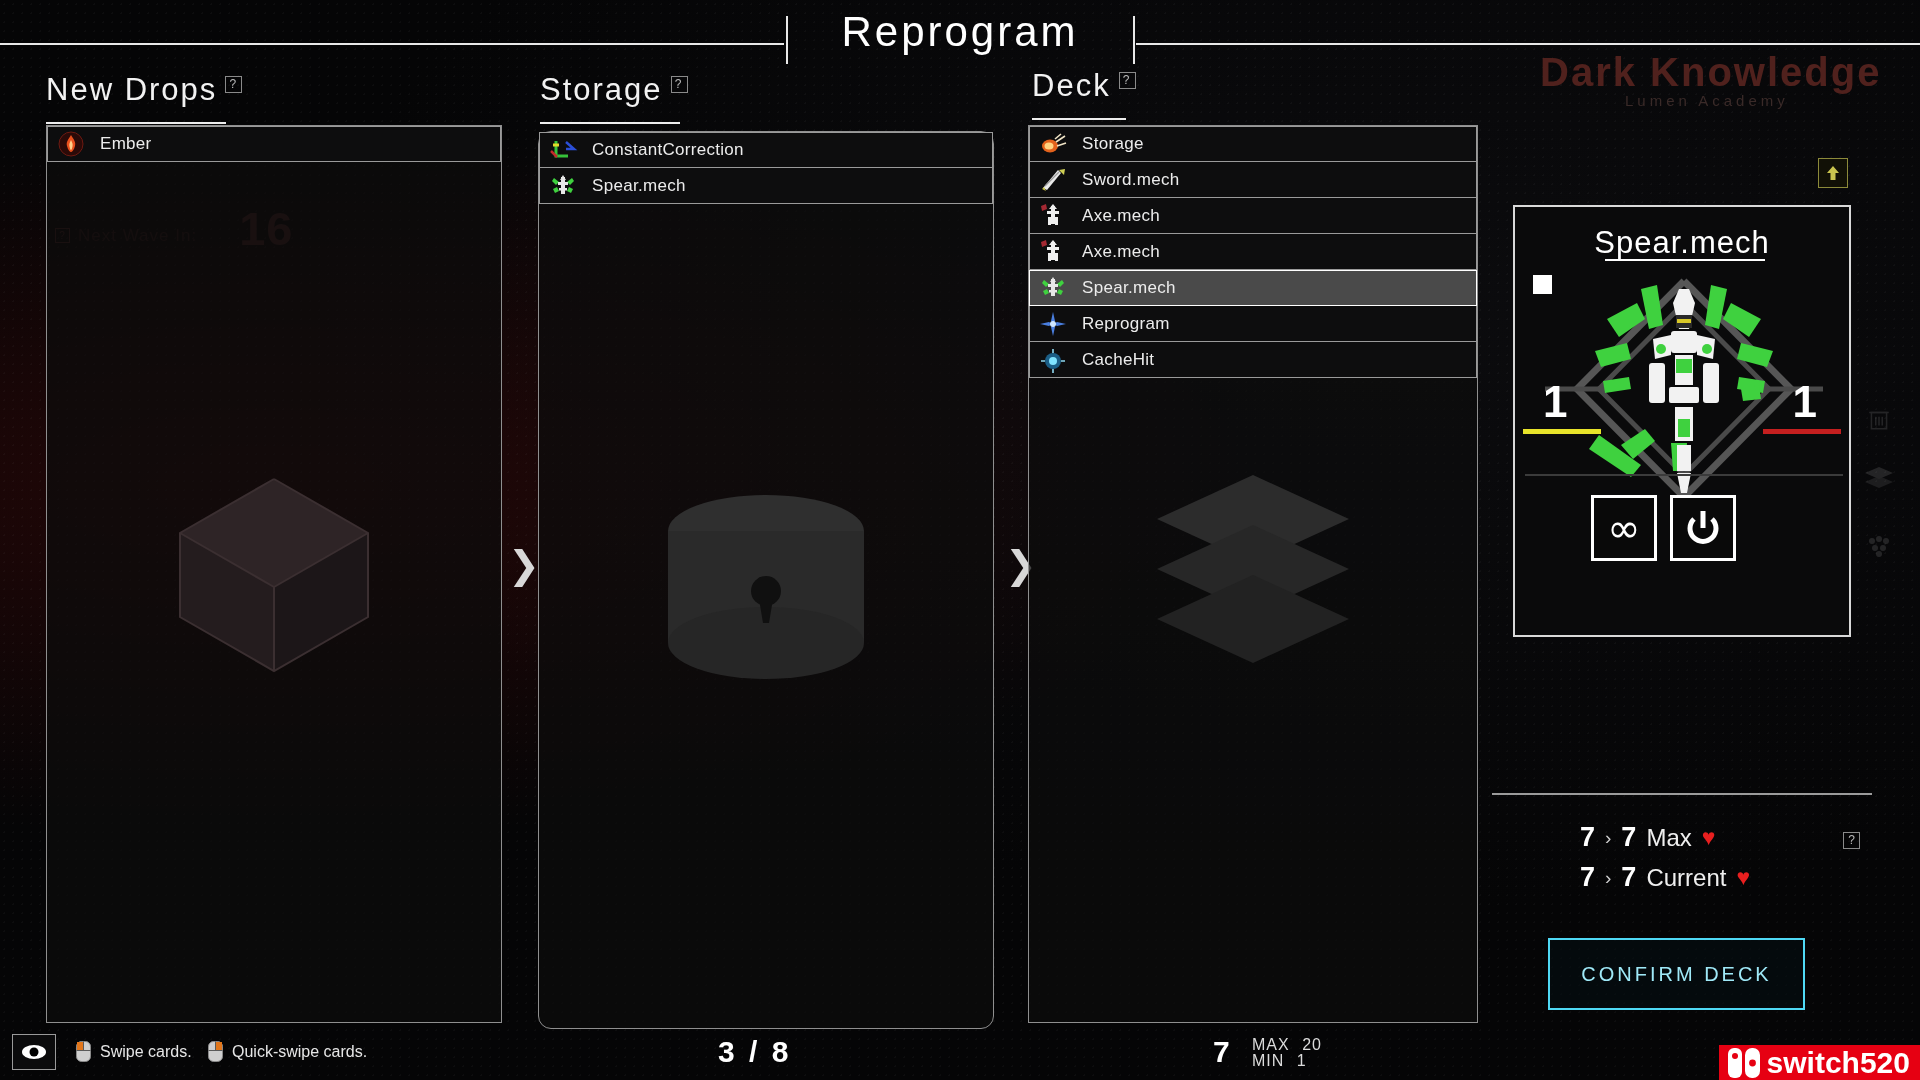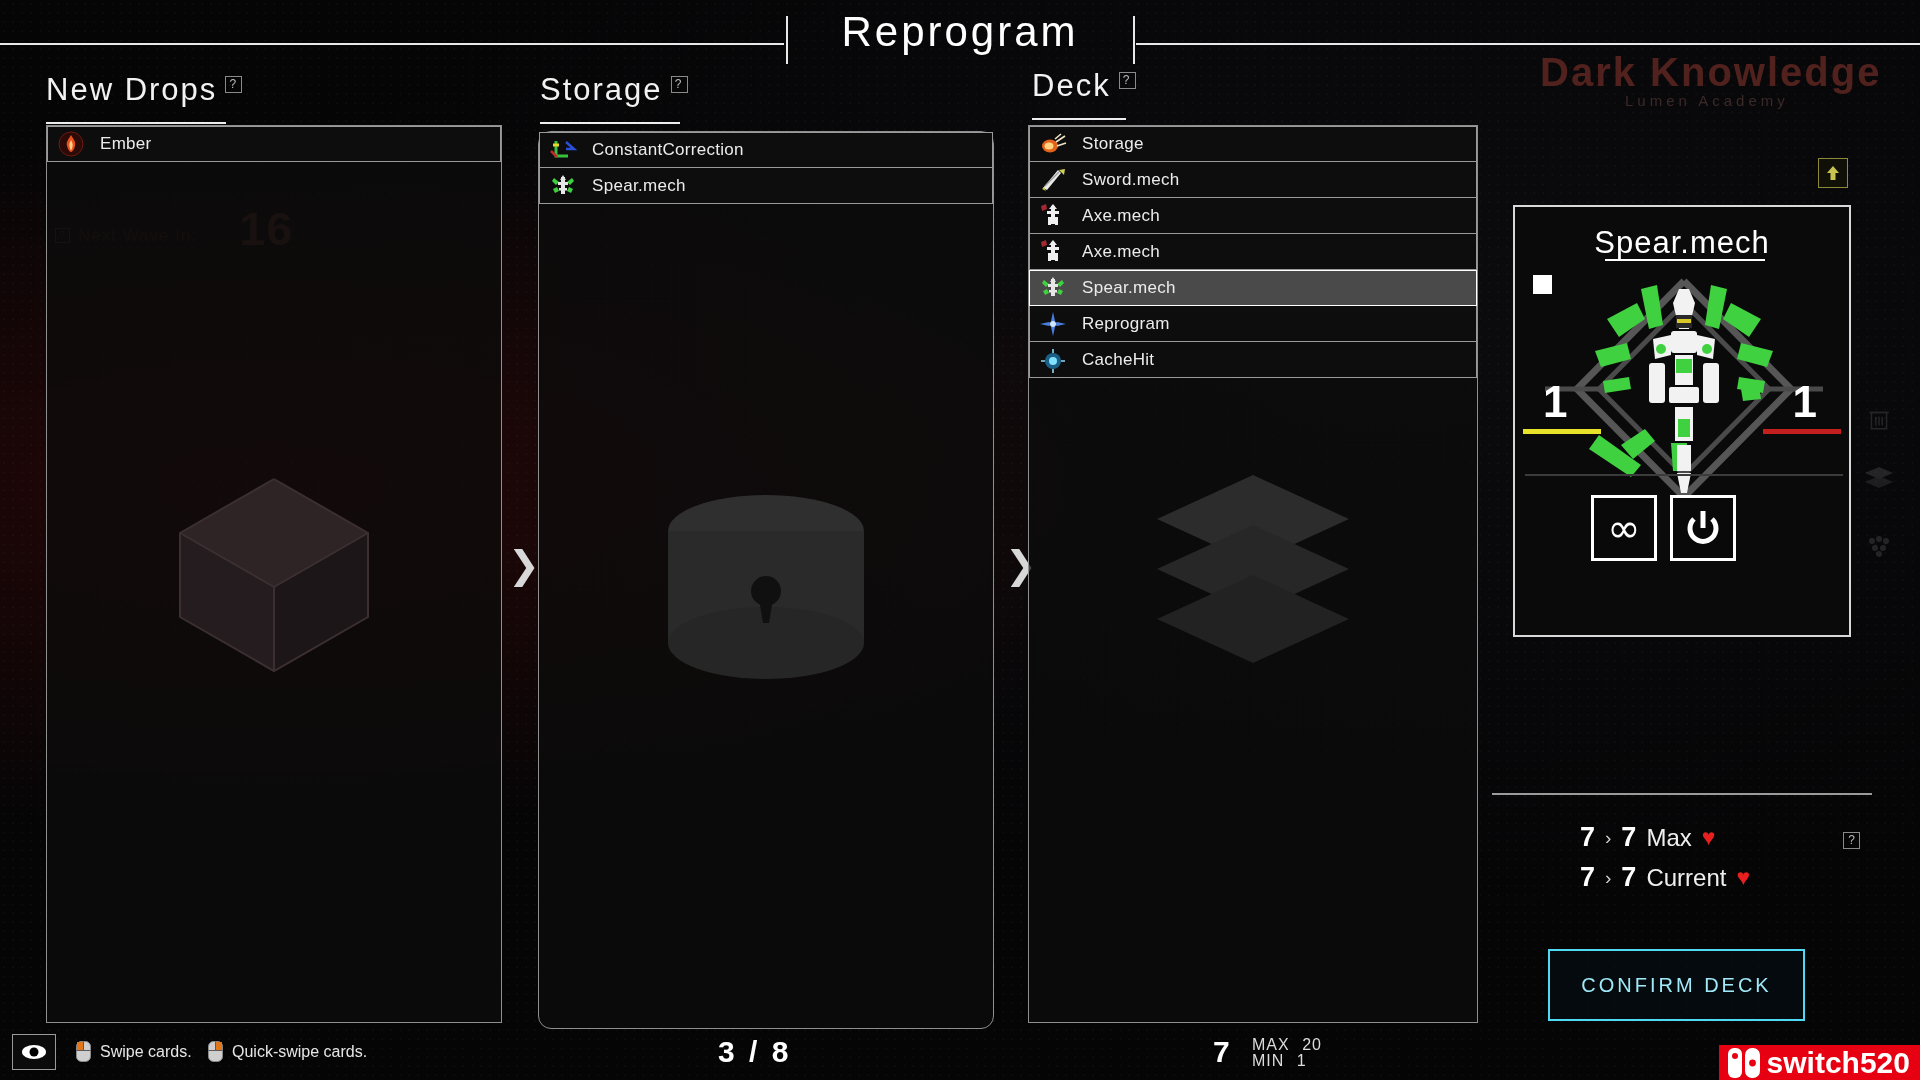--- a/index.html
+++ b/index.html
@@ -127,21 +127,21 @@
     color:#ffffff; font-size:24px;
   }
   .hp-line b { font-weight:700; font-size:27px; }
   .hp-line .chev { color:#cfcfcf; font-size:19px; }
   .hp-line .lbl { color:#efefef; font-weight:400; }
   .heart { color:#e81f1f; font-size:23px; line-height:1; }
 
   .confirm-btn {
     position:absolute; border:2px solid #4fd9f5; background:rgba(4,14,18,0.6);
     color:#9fe9f8; font-size:20px; letter-spacing:3px;
-    display:flex; align-items:center; justify-content:center;margin-top:11px;
+    display:flex; align-items:center; justify-content:center;
   }
 
   
   .bottombar { position:absolute; left:0; bottom:0; width:1920px; height:56px; }
   .eye-box {
     position:absolute; left:12px; top:10px; width:44px; height:36px;
     border:1px solid #9a9a9a; background:#0b0b0c;
     display:flex; align-items:center; justify-content:center;
   }
   .hint { position:absolute; display:flex; align-items:center; gap:9px;

